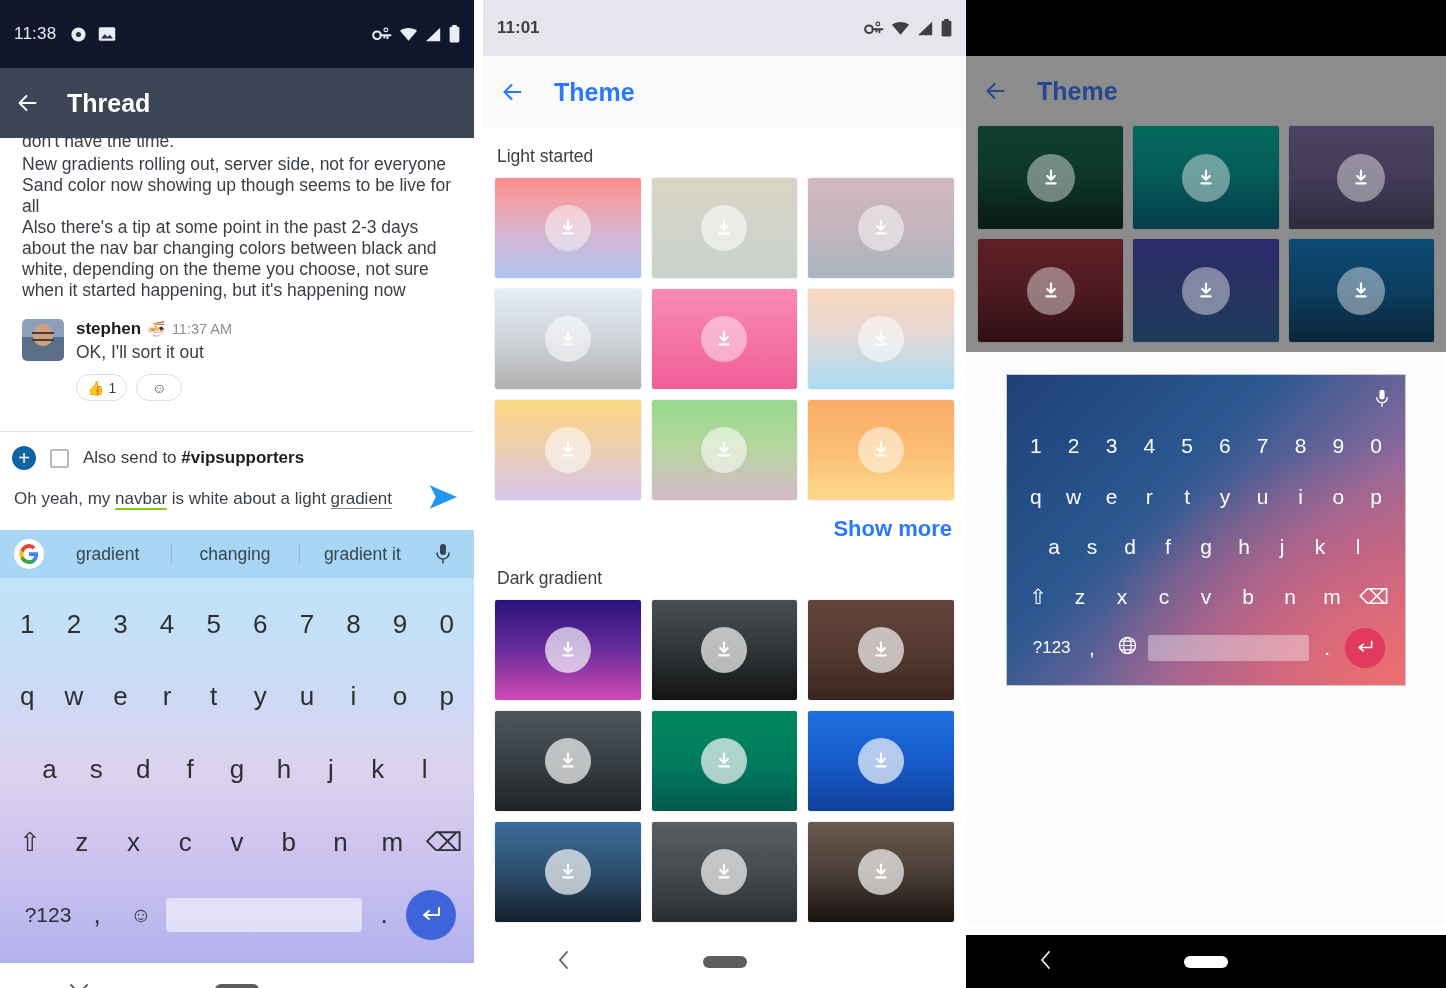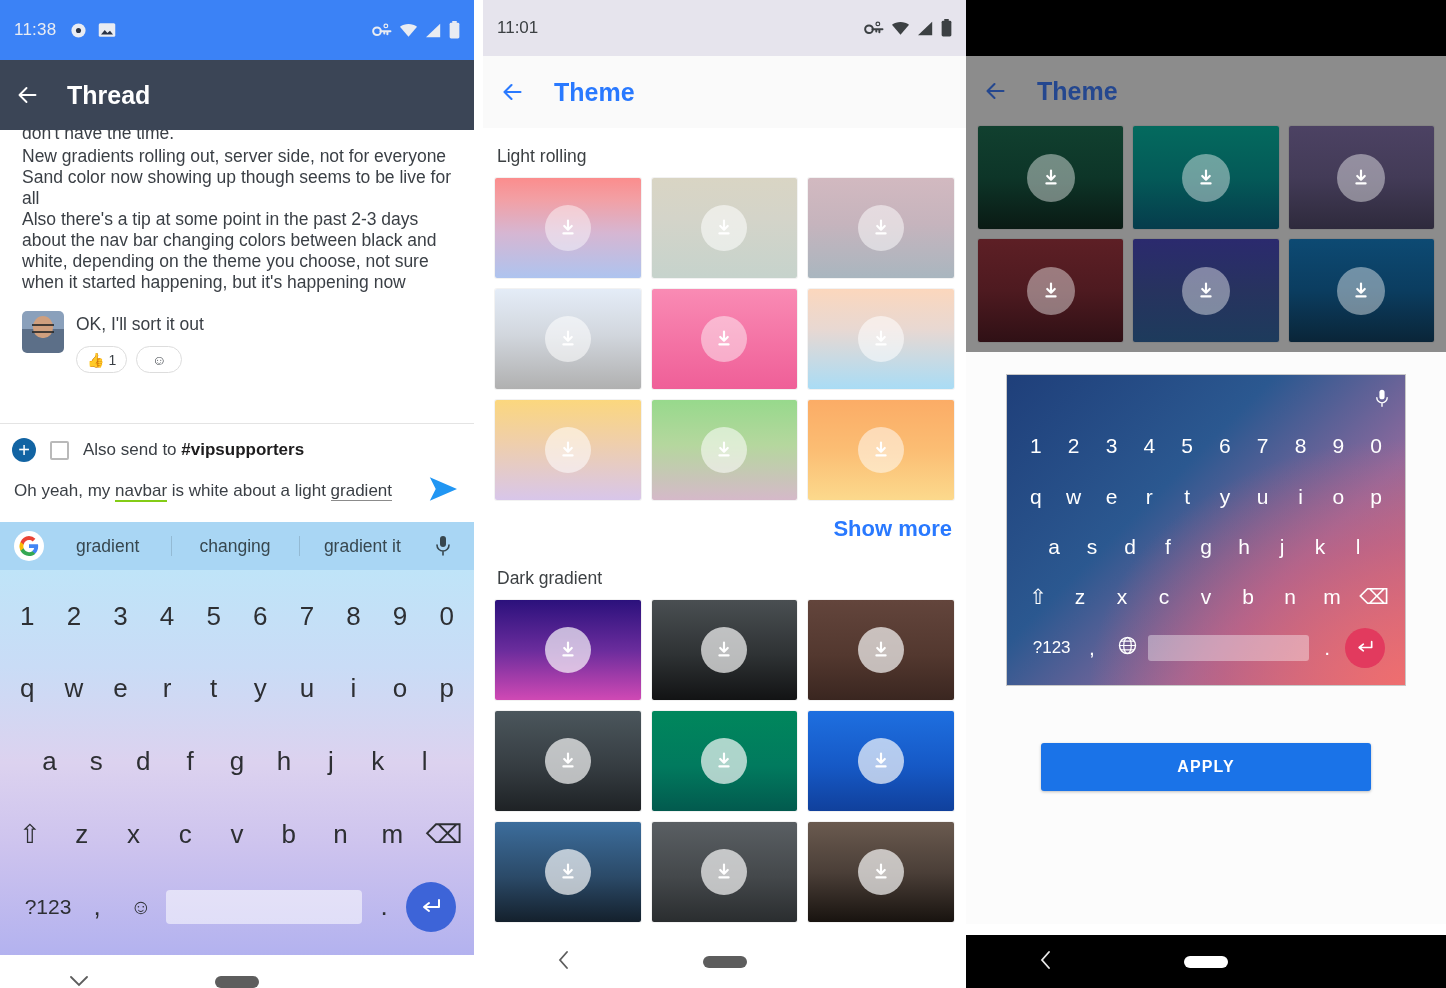--- a/index.html
+++ b/index.html
@@ -16,21 +16,21 @@
   }
 
   
   .panel { position: absolute; top: 0; overflow: hidden; }
   #panel-chat  { left: 0;    width: 474px; height: 988px; }
   #panel-theme { left: 483px; width: 483px; height: 988px; }
   #panel-kbd   { left: 966px; width: 480px; height: 988px; }
 
   
   .p1-statusbar {
-    position: relative; height: 60px; background: #3b82f6;
+    position: relative; height: 68px; background: #0f172a;
     display: flex; align-items: center; padding: 0 14px;
   }
   .p1-clock { color: #e9ecf2; font-size: 17px; letter-spacing: .2px; }
   .p1-sb-left-icons { display: flex; align-items: center; gap: 11px; margin-left: 14px; }
   .p1-sb-right { margin-left: auto; display: flex; align-items: center; gap: 7px; }
   .ic { display: block; }
 
   .p1-appbar {
     height: 70px; background: #3b4556; display: flex; align-items: center;
     padding: 0 0 0 14px; gap: 26px;
@@ -119,21 +119,21 @@
   .navbar { height: 53px; display: flex; align-items: center; justify-content: space-around; }
   .nav-light { background: #ffffff; }
   .nav-dark  { background: #000000; }
   .nav-pill  { width: 44px; height: 12px; border-radius: 7px; }
   .nav-pill.dark { background: #5d5d5d; }
   .nav-pill.light { background: #ffffff; }
   .nav-side { width: 44px; text-align: center; }
 
   
   .p2-statusbar {
-    height: 56px; background: #e6e4ed; display: flex; align-items: center; padding: 0 14px;
+    height: 56px; background: #e6e4ed; display: flex; align-items: center; padding: 0 14px; font-weight: bold;
   }
   .p2-clock { color: #3c4043; font-size: 17px; }
   .p2-appbar {
     height: 72px; background: #fafafa; display: flex; align-items: center;
     gap: 28px; padding-left: 16px;
   }
   .p2-appbar .title { color: #2979ff; font-size: 25px; font-weight: bold; }
   .p2-scroll { background: #fff; height: 807px; padding: 0 12px; overflow: hidden; }
   .sec-title { font-size: 17.5px; color: #3c4043; margin: 18px 0 11px 2px; }
   .tgrid { display: grid; grid-template-columns: repeat(3,1fr); gap: 11px; }
@@ -250,20 +250,25 @@
 
     <div class="p1-body">
       <div class="msg-text clipped">don't have the time.</div>
       <div class="msg-text">New gradients rolling out, server side, not for everyone
 Sand color now showing up though seems to be live for all
 Also there's a tip at some point in the past 2-3 days about the nav bar changing colors between black and white, depending on the theme you choose, not sure when it started happening, but it's happening now</div>
 
       <div class="msg-block">
         <div class="avatar"></div>
         <div style="flex:1">
+          <div class="msg-meta">
+            <span class="msg-author">stephen</span>
+            <span class="msg-emoji">🍜</span>
+            <span class="msg-time">11:37 AM</span>
+          </div>
           <div class="msg-body">OK, I'll sort it out</div>
           <div class="reactions">
             <div class="reaction">
               <span>👍</span>
               <span>1</span>
             </div>
             <div class="reaction">
               <span>☺</span>
             </div>
           </div>
@@ -407,21 +412,21 @@
     </div>
 
     <div class="p2-appbar">
       <svg width="27" height="24" viewBox="0 0 24 24">
         <path d="M20 12H5M11 5l-7 7 7 7" fill="none" stroke="#2979ff" stroke-width="2.1" stroke-linecap="round" stroke-linejoin="round"></path>
       </svg>
       <span class="title">Theme</span>
     </div>
 
     <div class="p2-scroll">
-      <div class="sec-title">Light rolling</div>
+      <div class="sec-title">Light started</div>
       <div class="tgrid" id="light-grid">
           <div class="tile" style="background: linear-gradient(rgb(251, 141, 141) 0%, rgb(242, 160, 165) 22%, rgb(214, 182, 210) 55%, rgb(174, 196, 239) 100%);">
             <div class="dl-badge" style="background: rgba(255, 255, 255, 0.45);">
               <svg width="20" height="20" viewBox="0 0 24 24">
                 <path d="M12 3v9M7.5 9.5L12 14l4.5-4.5" fill="none" stroke="#ffffff" stroke-width="2.6" stroke-linecap="round" stroke-linejoin="round"></path>
                 <path d="M6.5 18.5h11" stroke="#ffffff" stroke-width="2.6" stroke-linecap="round"></path>
               </svg>
             </div>
           </div>
           <div class="tile" style="background: linear-gradient(rgb(217, 213, 196) 0%, rgb(212, 212, 201) 40%, rgb(198, 211, 204) 100%);">
@@ -712,21 +717,20 @@
             <div class="kp-enter">
               <svg width="20" height="17" viewBox="0 0 24 20">
                 <path d="M20 3v7H6M10 6L5 10l5 4" fill="none" stroke="#fff" stroke-width="2" stroke-linecap="round" stroke-linejoin="round"></path>
               </svg>
             </div>
           </div>
         </div>
       </div>
 
 
-      <div class="apply-btn">APPLY</div>
     </div>
 
     <div class="navbar nav-dark" style="position:absolute;bottom:0;left:0;right:0;">
       <div class="nav-side">
         <svg width="12" height="18" viewBox="0 0 12 18">
             <path d="M9 1L2 9l7 8" fill="none" stroke="#e8e8e8" stroke-width="1.8" stroke-linecap="round"></path>
           </svg>
       </div>
       <div class="nav-pill light"></div>
       <div class="nav-side"></div>

